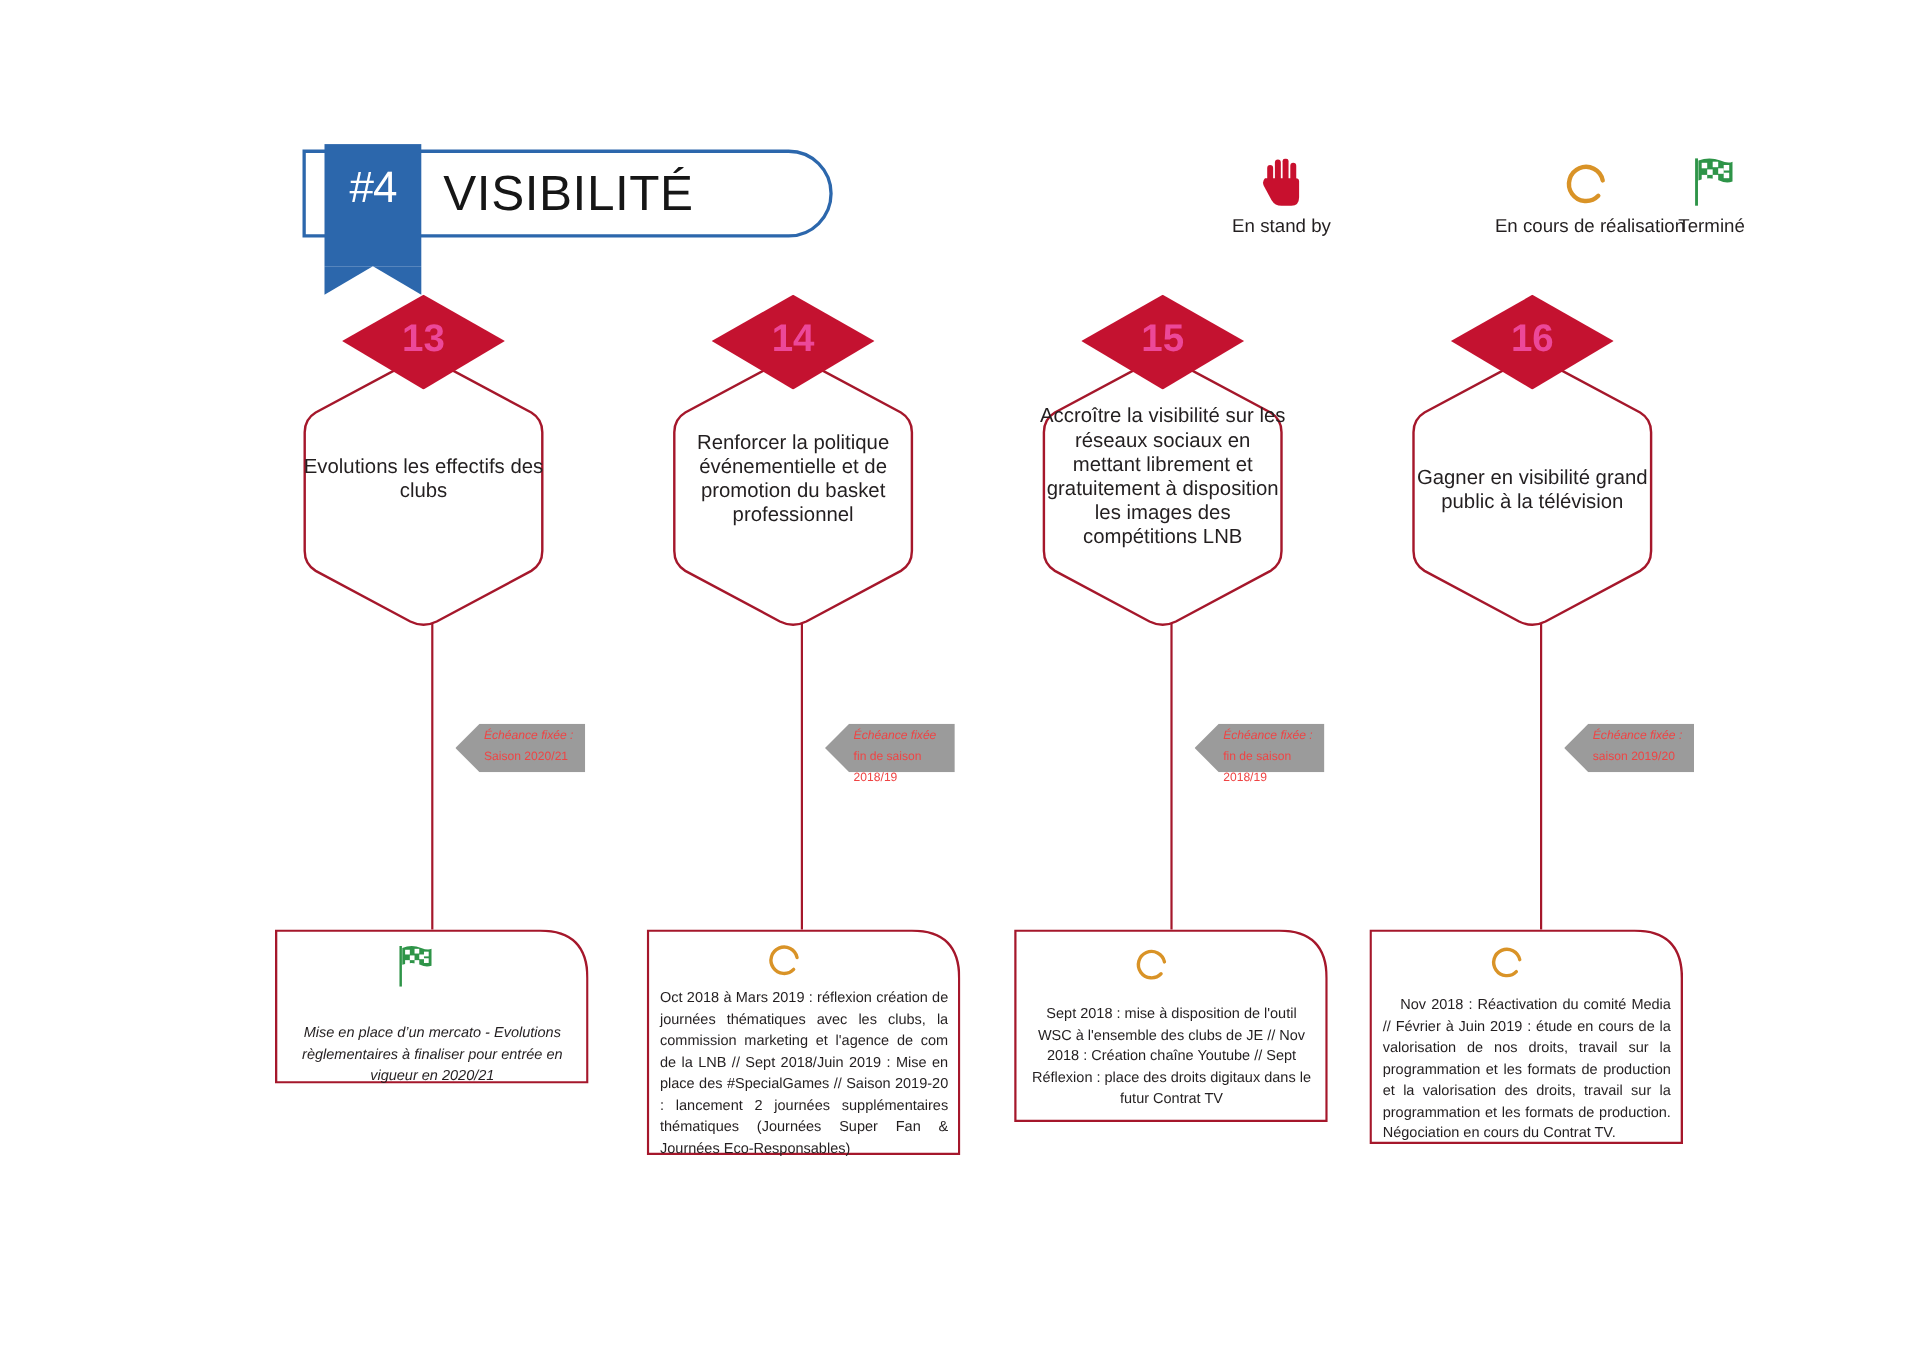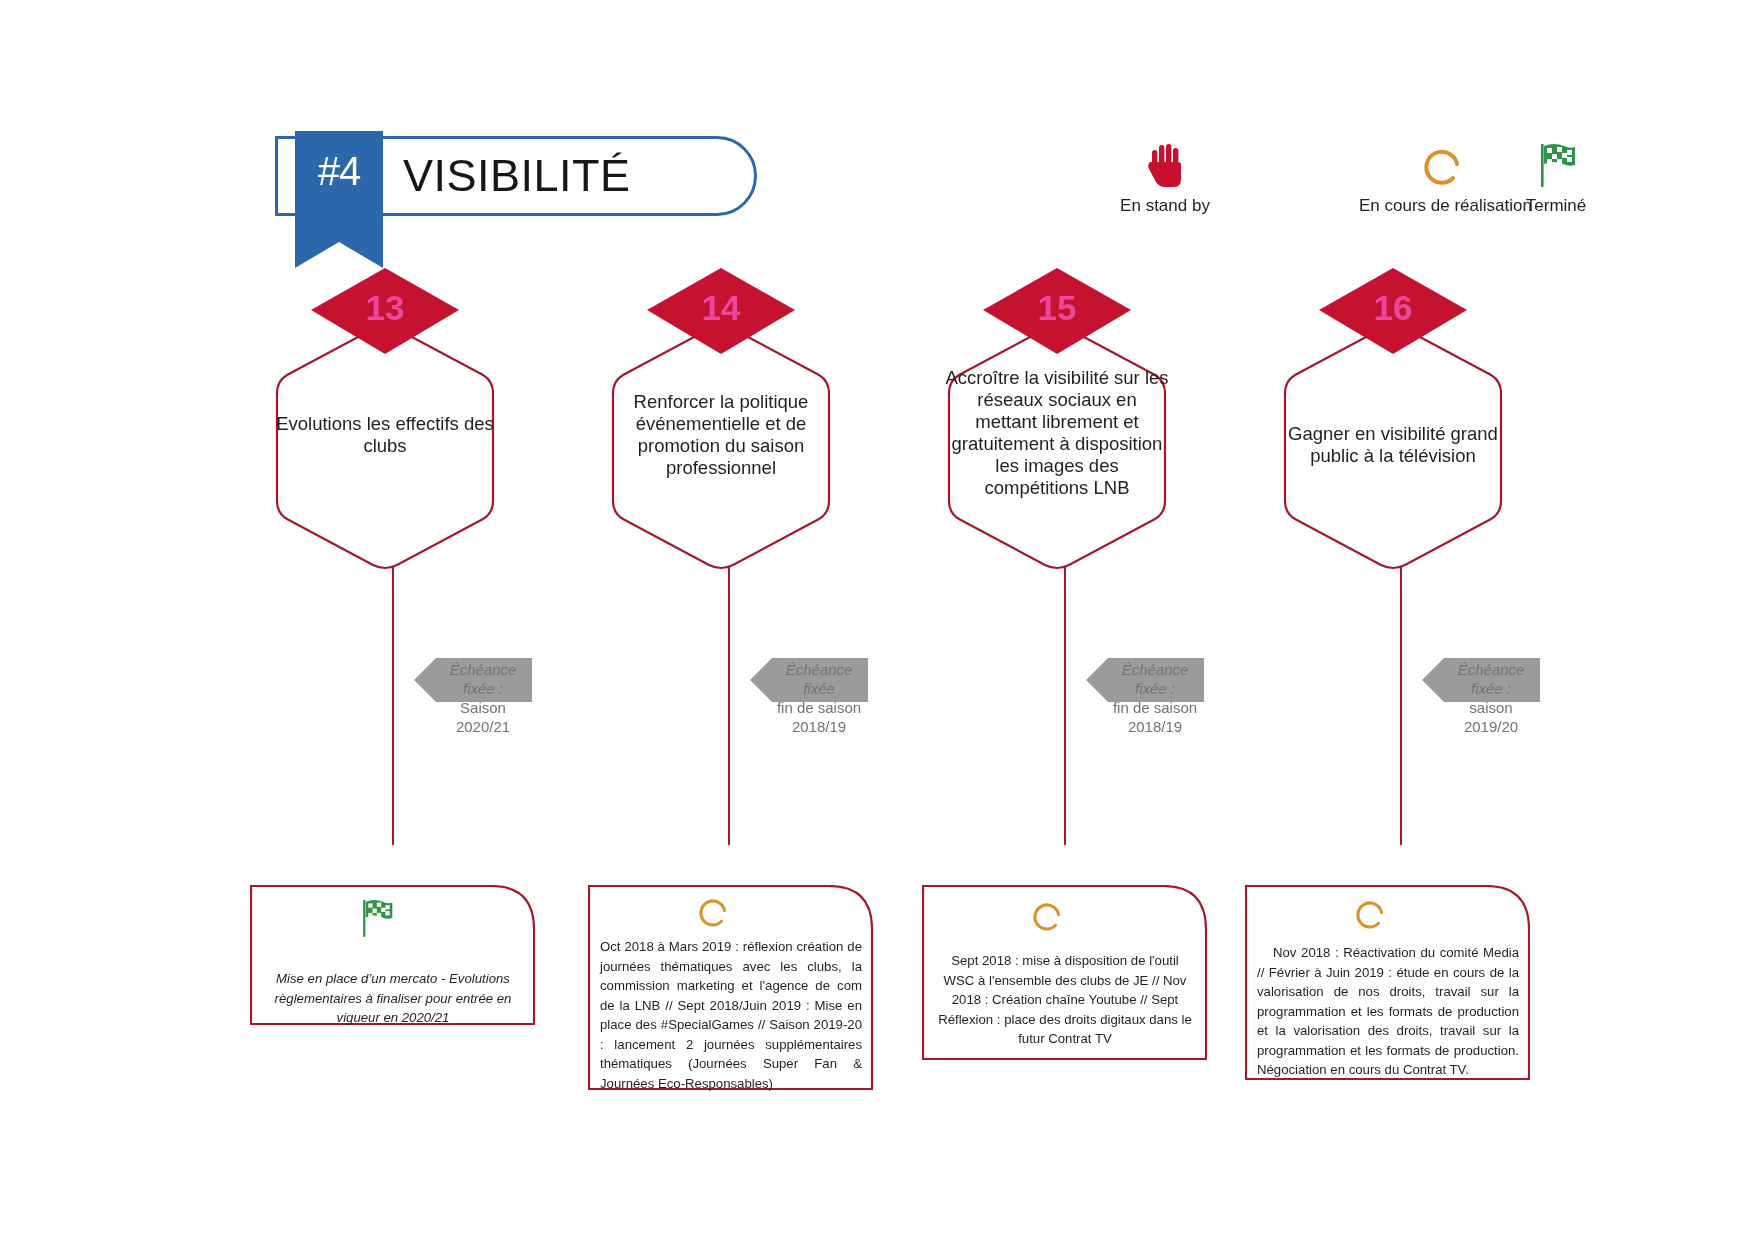--- a/index.html
+++ b/index.html
@@ -61,27 +61,27 @@
     color:#ec4899;font-size:35px;font-weight:700;letter-spacing:0px;
   }
 
   .stem{position:absolute;width:2px;background:#a5172b;}
 
   
   .deadline{position:absolute;height:44px;}
   .deadline .arw{position:absolute;left:0;top:0;height:44px;}
   .deadline .dl-txt{
     position:absolute;left:26px;top:2px;right:6px;
-    text-align:center;color:#737373;font-size:15px;line-height:19px;
+    text-align:left;color:#ef4444;font-size:11px;line-height:19px;
     font-style:italic;
   }
   .deadline .dl-txt .l2{font-style:normal;}
 
   
-  .note{position:absolute;margin-top:40px;}
+  .note{position:absolute;}
   .note svg{position:absolute;left:0;top:0;}
   .note-ico{position:absolute;display:flex;align-items:center;justify-content:center;}
   .note-txt{
     position:absolute;font-size:13.2px;line-height:19.5px;color:#231f20;
   }
   .just{text-align:justify;text-align-last:left;}
   .ctr{text-align:center;}
 </style>
 </head>
 <body>
@@ -191,21 +191,21 @@
     </div>
     <div class="note-txt ctr" style="left:14px;top:84px;width:258px;font-style:italic;">Mise en place d’un mercato - Evolutions règlementaires à finaliser pour entrée en vigueur en 2020/21</div>
   </div>
 
   <div class="stem" style="left:728px;top:500px;height:345px;"></div>
 
   <div class="hex" style="left:601px;top:335px;height:225px;">
     <svg width="240" height="225" viewBox="0 0 240 225">
       <path d="M12 58 q0 -12 10 -18 l86 -46 q12 -6 24 0 l86 46 q10 6 10 18 v108 q0 12 -10 18 l-86 46 q-12 6 -24 0 l-86 -46 q-10 -6 -10 -18 z" fill="#ffffff" stroke="#a5172b" stroke-width="2.2"></path>
     </svg>
-    <div class="hex-txt" style="top:56px;">Renforcer la politique événementielle et de promotion du saison professionnel</div>
+    <div class="hex-txt" style="top:56px;">Renforcer la politique événementielle et de promotion du basket professionnel</div>
   </div>
 
   <div class="badge" style="left:647px;top:268px;">
     <svg width="148" height="86" viewBox="0 0 148 86">
       <path d="M74 0 L148 42 L74 86 L0 42 Z" fill="#c41230"></path>
     </svg>
     <div class="badge-num">14</div>
   </div>
 
   <div class="deadline" style="left:750px;top:658px;width:118px;">

